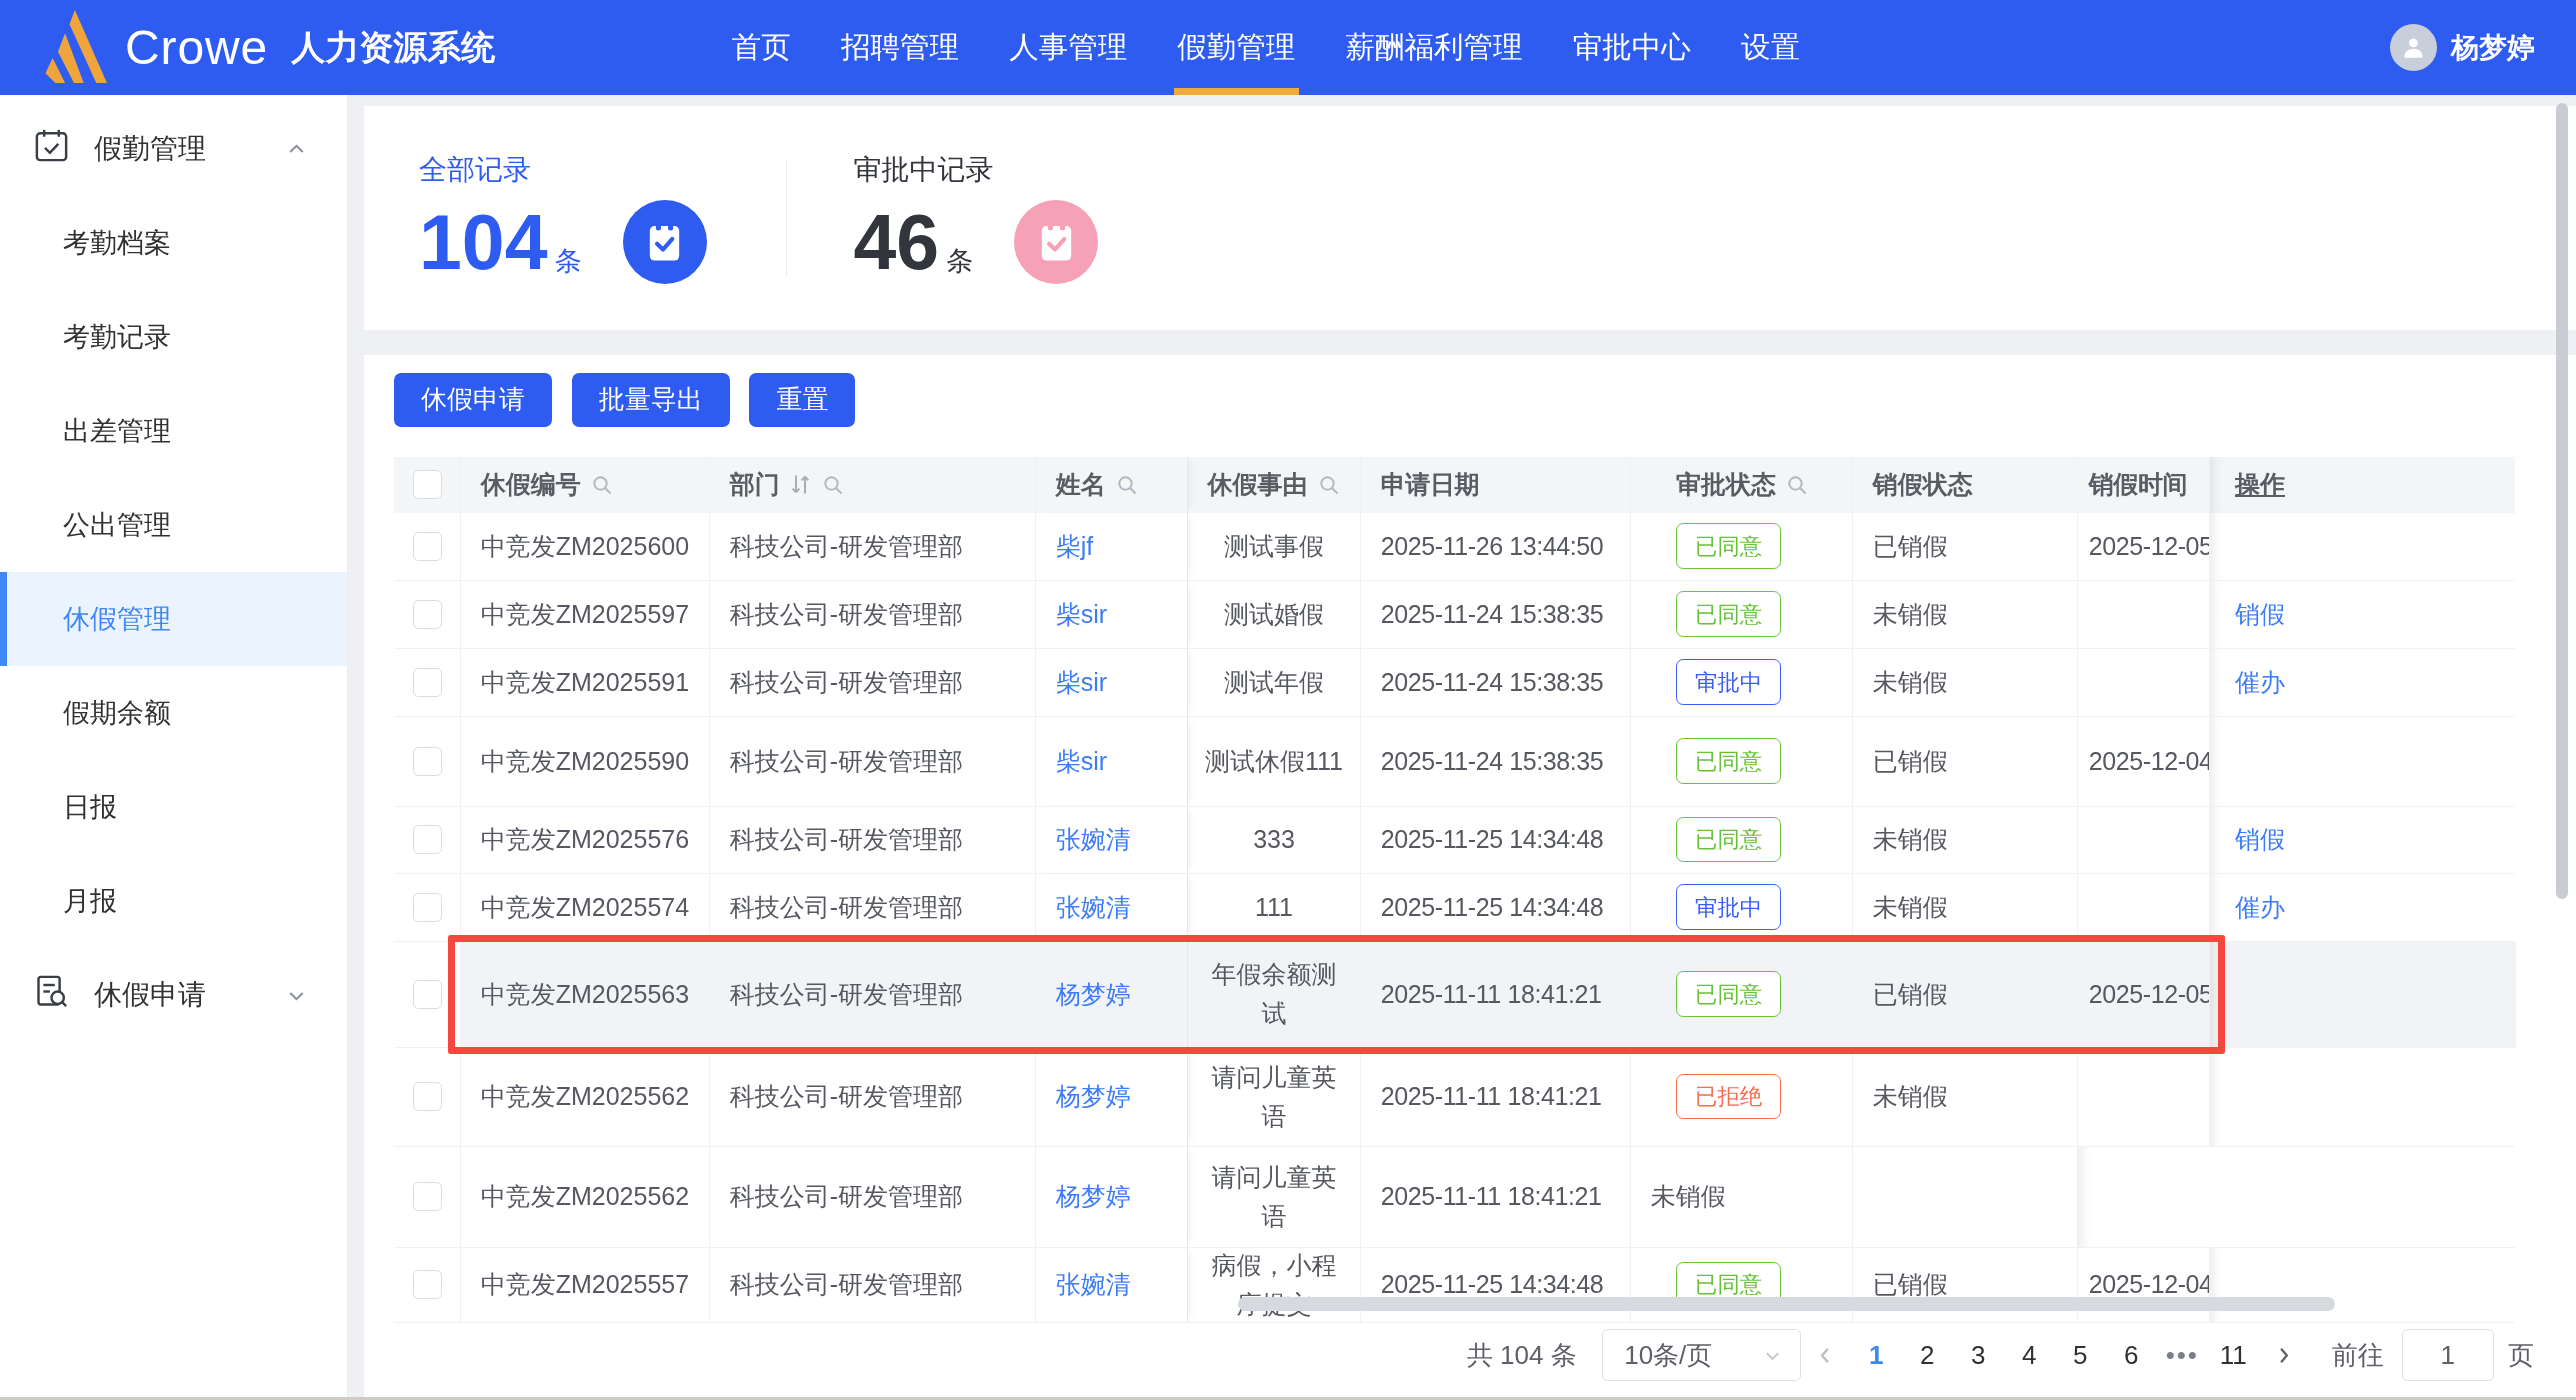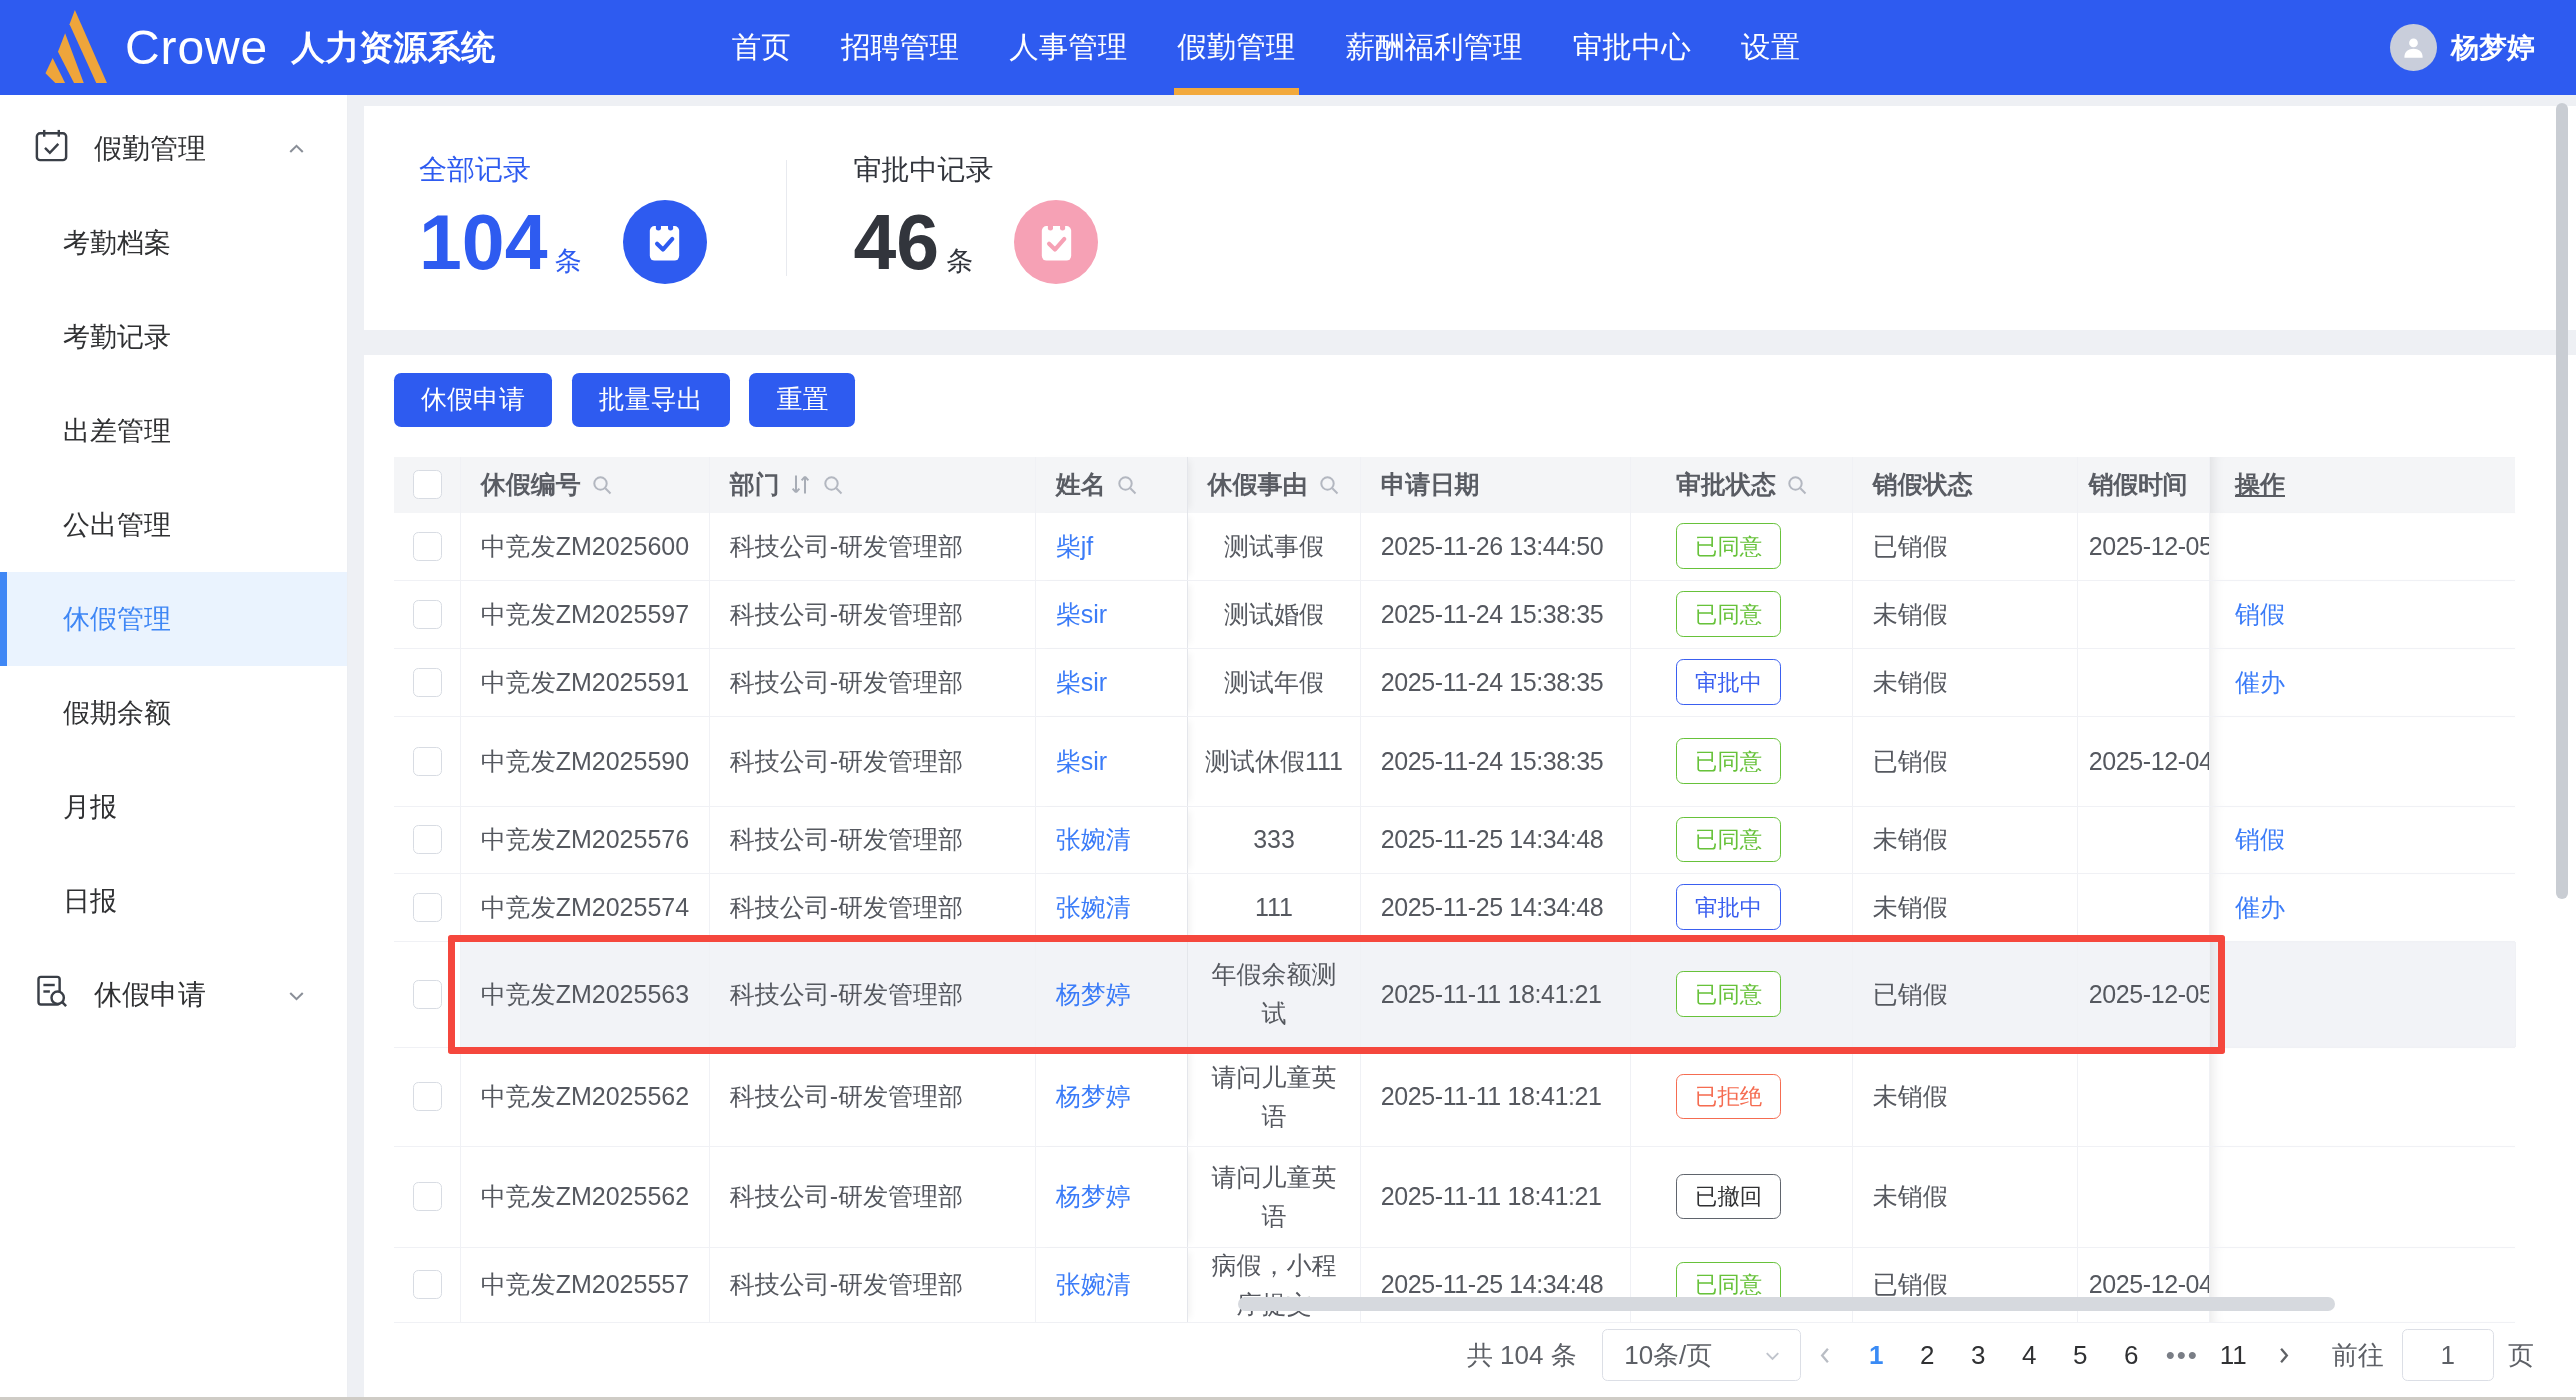--- a/index.html
+++ b/index.html
@@ -162,22 +162,22 @@
             <polyline points="6,14.5 12,8.5 18,14.5"></polyline>
           </svg>
         </div>
       </div>
       <div class="sb-item">考勤档案</div>
       <div class="sb-item">考勤记录</div>
       <div class="sb-item">出差管理</div>
       <div class="sb-item">公出管理</div>
       <div class="sb-item active">休假管理</div>
       <div class="sb-item">假期余额</div>
+      <div class="sb-item">日报</div>
       <div class="sb-item">月报</div>
-      <div class="sb-item">日报</div>
       <div class="sb-group">
         <div><svg width="39" height="39" viewBox="0 0 24 24" fill="none" stroke="#3a3f47" stroke-width="1.5">
             <rect x="4" y="3" width="13" height="17" rx="1.5"></rect>
             <line x1="7" y1="8" x2="14" y2="8"></line>
             <line x1="7" y1="12" x2="11" y2="12"></line>
             <circle cx="15.8" cy="15.8" r="3.8" fill="#fff"></circle>
             <line x1="18.6" y1="18.6" x2="21" y2="21"></line>
           </svg></div>
         <div class="g-label" style="display: inline;">休假申请</div>
         <div class="chev">
@@ -473,23 +473,20 @@
             </div>
             <div class="cell c-id">中竞发ZM2025562</div>
             <div class="cell c-dept">科技公司-研发管理部</div>
             <div class="cell c-name">
               <div class="link" style="display: inline;">杨梦婷</div>
             </div>
             <div class="cell c-reason">
               <div>请问儿童英语</div>
             </div>
             <div class="cell c-date">2025-11-11 18:41:21</div>
-            <div class="cell c-approval">
-              <div class="badge" style="color: rgb(48, 49, 51); border-color: rgb(95, 100, 108);">已撤回</div>
-            </div>
             <div class="cell c-cancel">未销假</div>
             <div class="cell c-time"></div>
             <div class="cell c-action"></div>
           </div>
           <div class="t-row" style="height: 74px;">
             <div class="cell c-check">
               <div class="checkbox"></div>
             </div>
             <div class="cell c-id">中竞发ZM2025557</div>
             <div class="cell c-dept">科技公司-研发管理部</div>

